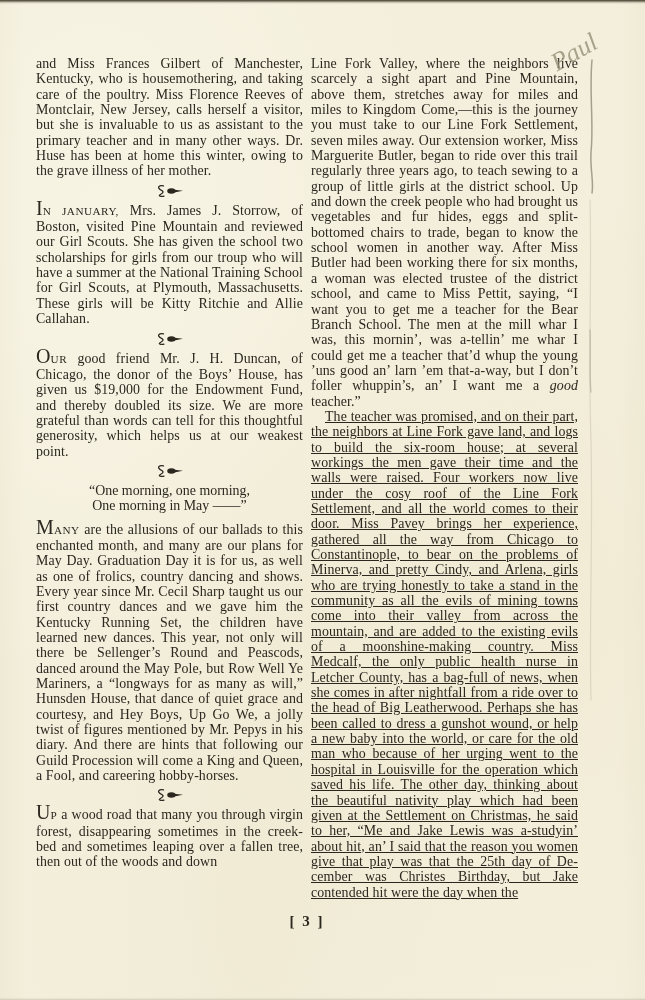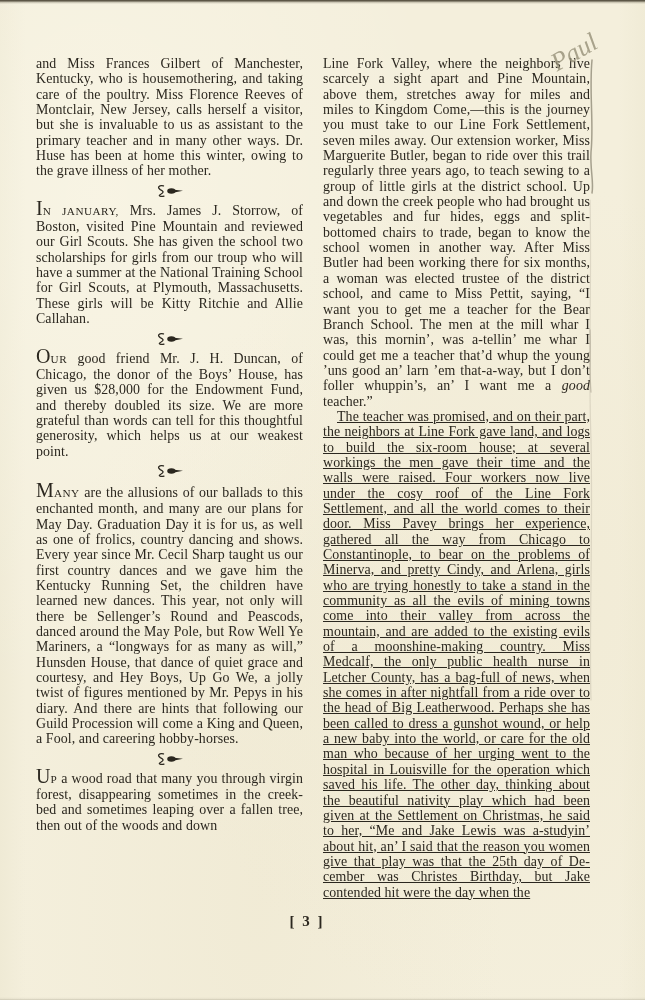--- a/index.html
+++ b/index.html
@@ -22,21 +22,21 @@
     position: absolute; top: 0; left: 0; right: 0; height: 4px;
     background: linear-gradient(to bottom, #5c5646 0, #5c5646 1px, rgba(92,86,70,0.35) 2px, rgba(92,86,70,0.0) 4px);
   }
   .edge-bottom {
     position: absolute; bottom: 0; left: 0; right: 0; height: 3px;
     background: linear-gradient(to top, rgba(150,145,125,0.45) 0, rgba(150,145,125,0.12) 1px, transparent 3px);
   }
   .text-block {
     position: absolute; top: 56px; left: 36px;
     width: 558px; height: 862px;
-    display: flex; gap: 20px;
+    display: flex; gap: 8px;
     color: #2b271f;
   }
   .col { width: 267px; }
   .para {
     margin: 0;
     font-size: 13.9px; line-height: 15.35px;
     text-align: justify;
     letter-spacing: 0.1px;
   }
   .para.indent { text-indent: 14px; text-decoration: underline; }
@@ -76,29 +76,31 @@
       </svg>
 
       <p class="para"><span class="lead">I</span><span class="sc">N JANUARY,</span><span> Mrs. James J. Storrow, of Boston, visited Pine Mountain and reviewed our Girl Scouts. She has given the school two scholarships for girls from our troup who will have a summer at the National Training School for Girl Scouts, at Plymouth, Massachusetts. These girls will be Kitty Ritchie and Allie Callahan.</span></p>
 
       <svg class="orn" viewBox="0 0 34 14">
         <path d="M10 2 C5 1 3 4 6.5 6 C10.5 8 10.5 9 7 11 C4 12.5 6 14 10.5 13" stroke="#2b271f" stroke-width="1.4" fill="none" stroke-linecap="round"></path>
         <ellipse cx="18.5" cy="7.5" rx="4.5" ry="3" fill="#2b271f"></ellipse>
         <path d="M21.5 6.3 L31 7.2 L21.5 9.2 Z" fill="#2b271f"></path>
       </svg>
 
-      <p class="para"><span class="lead">O</span><span class="sc">UR</span><span> good friend Mr. J. H. Duncan, of Chicago, the donor of the Boys’ House, has given us $28,000 for the Endowment Fund, and thereby doubled its size. We are more grateful than words can tell for this thoughtful generosity, which helps us at our weakest point.</span></p>
+      <p class="para"><span class="lead">O</span><span class="sc">UR</span><span> good friend Mr. J. H. Duncan, of Chicago, the donor of the Boys’ House, has given us $19,000 for the Endowment Fund, and thereby doubled its size. We are more grateful than words can tell for this thoughtful generosity, which helps us at our weakest point.</span></p>
 
       <svg class="orn" viewBox="0 0 34 14">
         <path d="M10 2 C5 1 3 4 6.5 6 C10.5 8 10.5 9 7 11 C4 12.5 6 14 10.5 13" stroke="#2b271f" stroke-width="1.4" fill="none" stroke-linecap="round"></path>
         <ellipse cx="18.5" cy="7.5" rx="4.5" ry="3" fill="#2b271f"></ellipse>
         <path d="M21.5 6.3 L31 7.2 L21.5 9.2 Z" fill="#2b271f"></path>
       </svg>
 
       <div class="verse">
+        <div>“One morning, one morning,</div>
+        <div>One morning in May ——”</div>
       </div>
 
       <p class="para"><span class="lead">M</span><span class="sc">ANY</span><span> are the allusions of our ballads to this enchanted month, and many are our plans for May Day. Graduation Day it is for us, as well as one of frolics, country dancing and shows. Every year since Mr. Cecil Sharp taught us our first country dances and we gave him the Kentucky Running Set, the children have learned new dances. This year, not only will there be Sellenger’s Round and Peascods, danced around the May Pole, but Row Well Ye Mariners, a “longways for as many as will,” Hunsden House, that dance of quiet grace and courtesy, and Hey Boys, Up Go We, a jolly twist of figures mentioned by Mr. Pepys in his diary. And there are hints that following our Guild Procession will come a King and Queen, a Fool, and careering hobby-horses.</span></p>
 
       <svg class="orn" viewBox="0 0 34 14">
         <path d="M10 2 C5 1 3 4 6.5 6 C10.5 8 10.5 9 7 11 C4 12.5 6 14 10.5 13" stroke="#2b271f" stroke-width="1.4" fill="none" stroke-linecap="round"></path>
         <ellipse cx="18.5" cy="7.5" rx="4.5" ry="3" fill="#2b271f"></ellipse>
         <path d="M21.5 6.3 L31 7.2 L21.5 9.2 Z" fill="#2b271f"></path>
       </svg>
 

